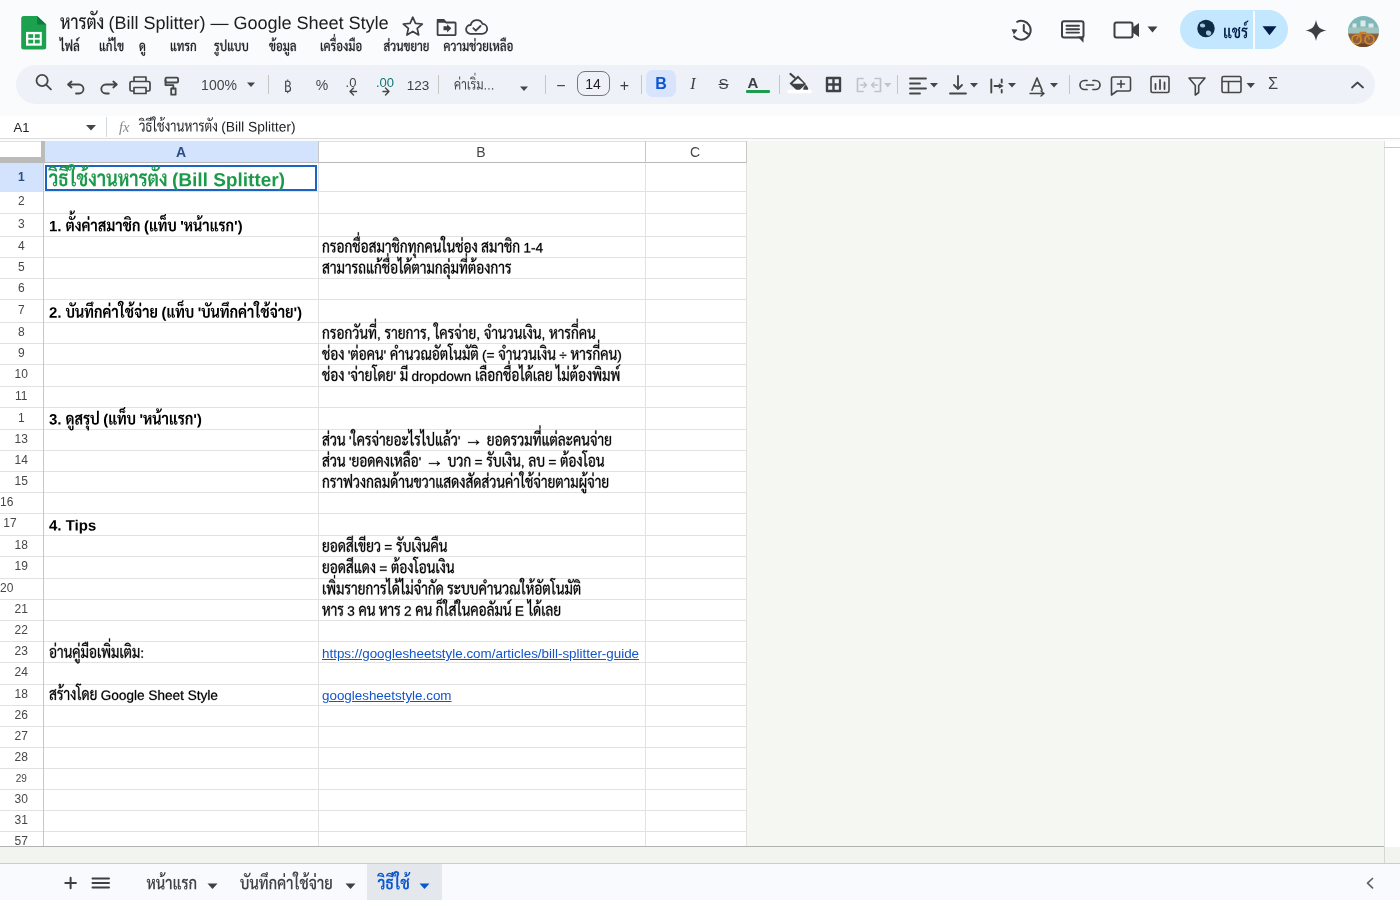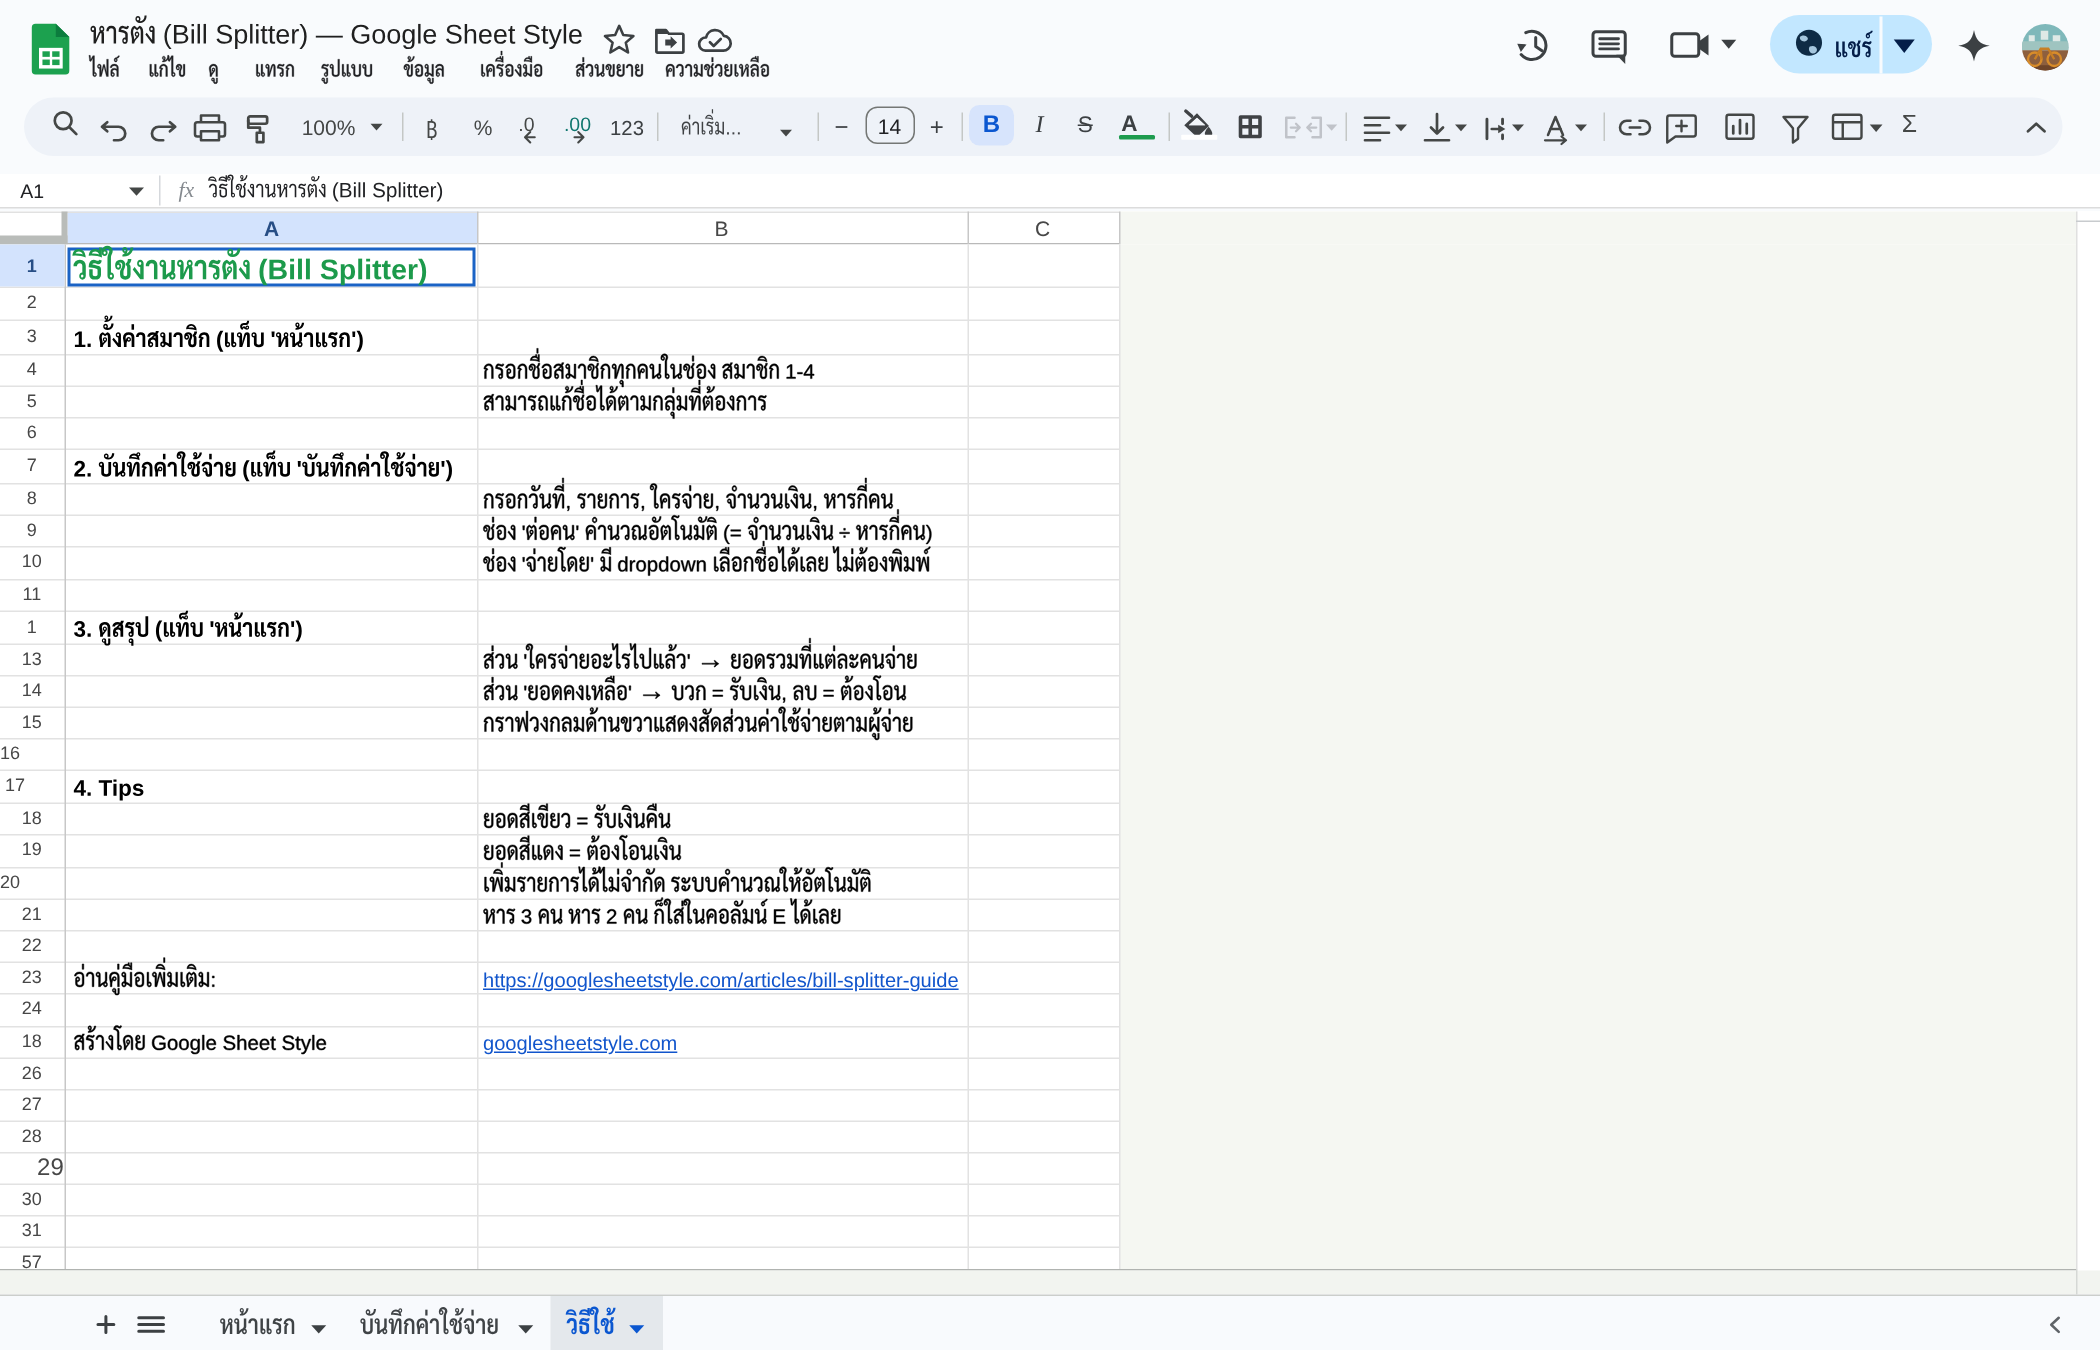--- a/index.html
+++ b/index.html
@@ -121,21 +121,21 @@
 <div class="abs" style="left:0;top:556.45px;width:42.5px;height:21.299999999999955px;font-size:12px;color:#474747;text-align:center;line-height:21.299999999999955px">19</div>
 <div class="abs" style="left:0;top:577.75px;width:42.5px;height:21.299999999999955px;font-size:12px;color:#474747;text-align:left;line-height:21.299999999999955px">20</div>
 <div class="abs" style="left:0;top:599.05px;width:42.5px;height:21.299999999999955px;font-size:12px;color:#474747;text-align:center;line-height:21.299999999999955px">21</div>
 <div class="abs" style="left:0;top:620.3499999999999px;width:42.5px;height:21.049999999999955px;font-size:12px;color:#474747;text-align:center;line-height:21.049999999999955px">22</div>
 <div class="abs" style="left:0;top:641.3999999999999px;width:42.5px;height:21.049999999999955px;font-size:12px;color:#474747;text-align:center;line-height:21.049999999999955px">23</div>
 <div class="abs" style="left:0;top:662.4499999999998px;width:42.5px;height:21.049999999999955px;font-size:12px;color:#474747;text-align:center;line-height:21.049999999999955px">24</div>
 <div class="abs" style="left:0;top:683.4999999999998px;width:42.5px;height:21.049999999999955px;font-size:12px;color:#474747;text-align:center;line-height:21.049999999999955px">18</div>
 <div class="abs" style="left:0;top:704.5499999999997px;width:42.5px;height:21.049999999999955px;font-size:12px;color:#474747;text-align:center;line-height:21.049999999999955px">26</div>
 <div class="abs" style="left:0;top:725.5999999999997px;width:42.5px;height:21.049999999999955px;font-size:12px;color:#474747;text-align:center;line-height:21.049999999999955px">27</div>
 <div class="abs" style="left:0;top:746.6499999999996px;width:42.5px;height:21.049999999999955px;font-size:12px;color:#474747;text-align:center;line-height:21.049999999999955px">28</div>
-<div class="abs" style="left:0;top:767.6999999999996px;width:42.5px;height:21.049999999999955px;font-size:16px;color:#474747;text-align:right;line-height:21.049999999999955px">29</div>
+<div class="abs" style="left:0;top:767.6999999999996px;width:42.5px;height:21.049999999999955px;font-size:10px;color:#474747;text-align:center;line-height:21.049999999999955px">29</div>
 <div class="abs" style="left:0;top:788.7499999999995px;width:42.5px;height:21.049999999999955px;font-size:12px;color:#474747;text-align:center;line-height:21.049999999999955px">30</div>
 <div class="abs" style="left:0;top:809.7999999999995px;width:42.5px;height:21.049999999999955px;font-size:12px;color:#474747;text-align:center;line-height:21.049999999999955px">31</div>
 <div class="abs" style="left:0;top:830.8499999999995px;width:42.5px;height:21.049999999999955px;font-size:12px;color:#474747;text-align:center;line-height:21.049999999999955px">57</div>
 
 <div class="abs" style="left:0;top:846.8px;width:1400px;height:16.5px;background:#f2f4f0"></div>
 
 <div class="abs" style="left:0;top:863.3px;width:1400px;height:36.7px;background:#f8fafd"></div>
 <div class="abs" style="left:0;top:862.8px;width:1400px;height:1px;background:#cbcecb"></div>
 <div class="abs" style="left:367px;top:863.8px;width:75px;height:36.2px;background:#e4e8ec"></div>
 

